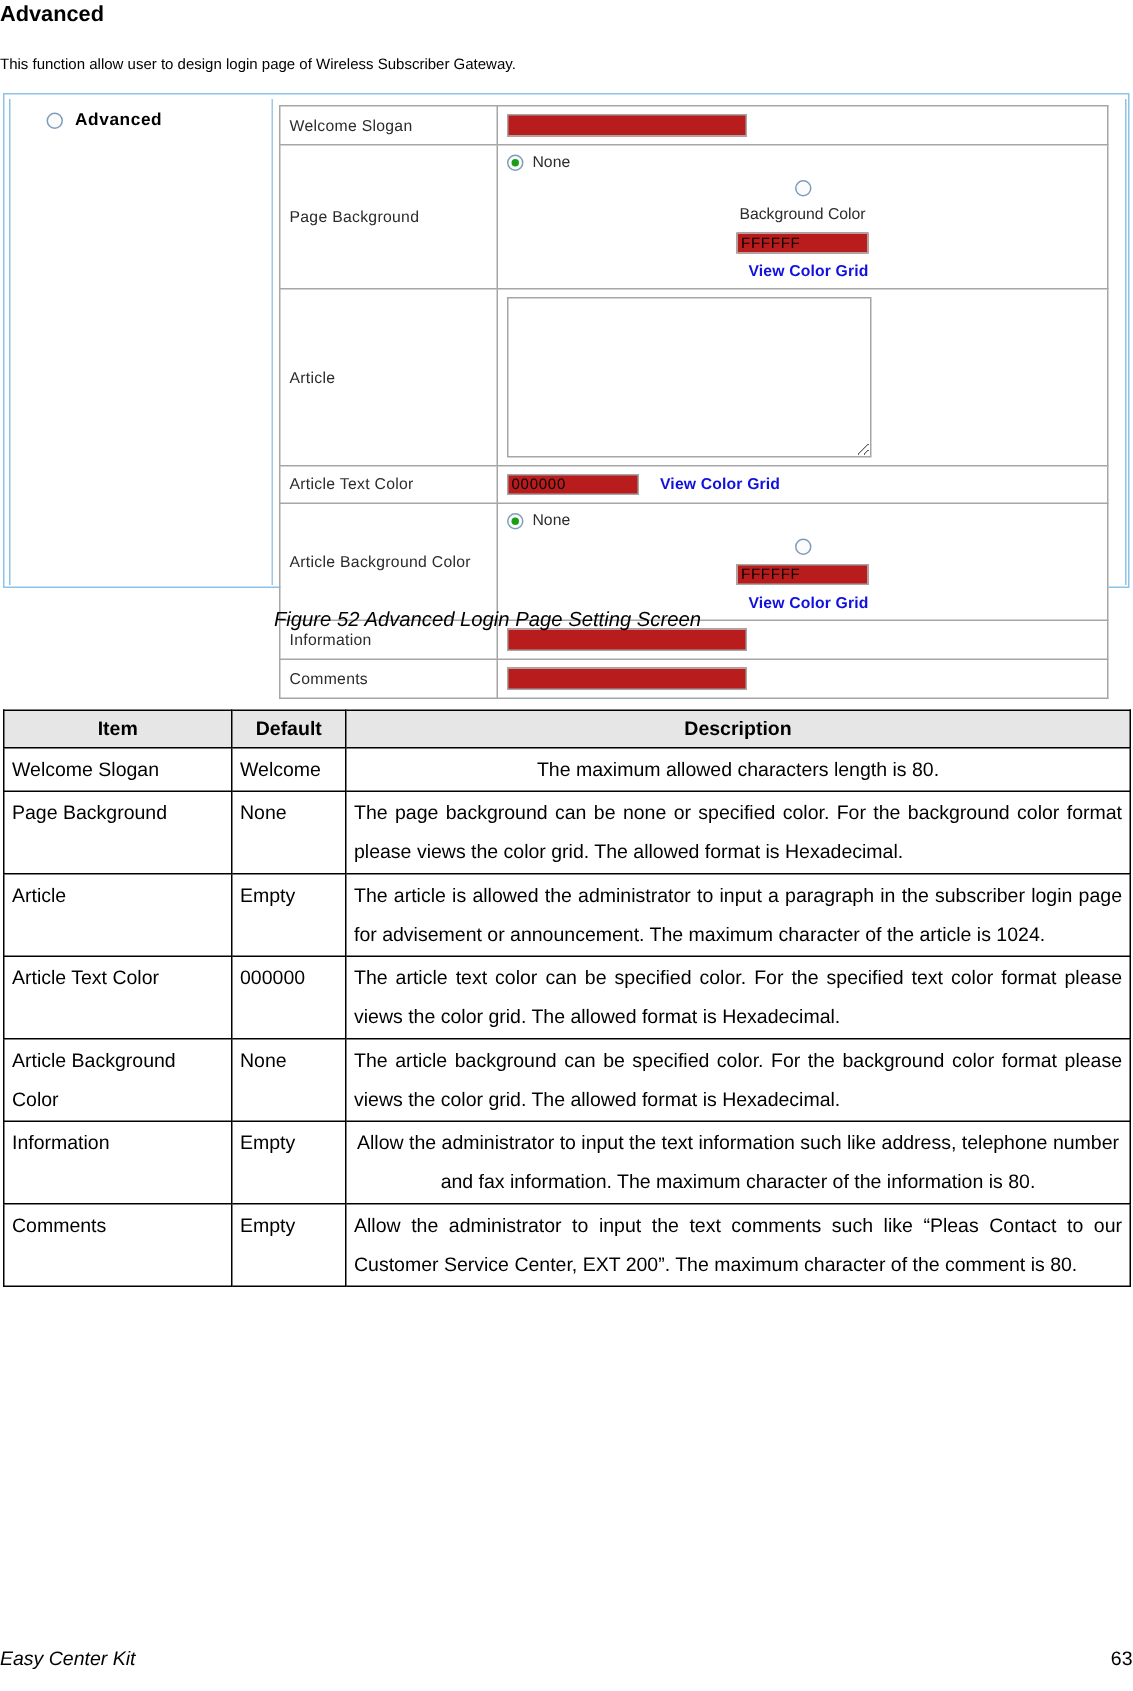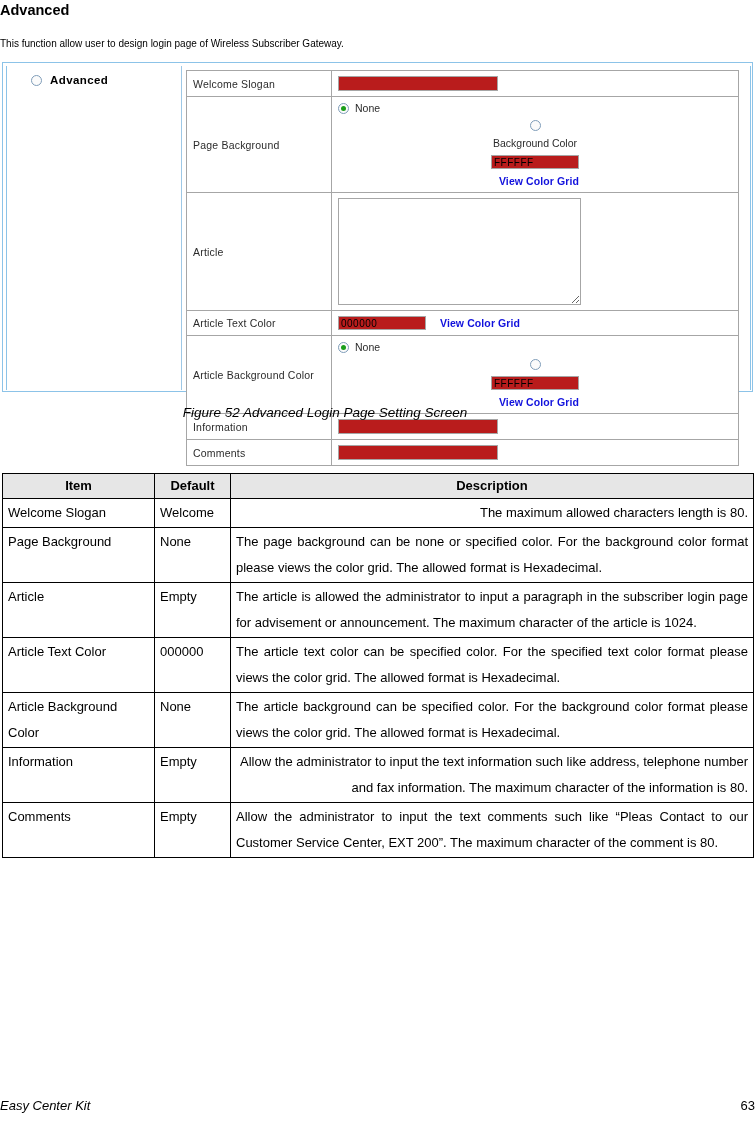--- a/index.html
+++ b/index.html
@@ -128,21 +128,21 @@
   .dtable th {
     background:#e6e6e6;
     font-weight:bold;
     text-align:center;
     line-height:22px;
   }
   .col-item  { width:152px; }
   .col-def   { width:76px; }
   .col-desc  { width:523px; }
   td.desc { text-align:justify; text-justify:inter-word; }
-  td.desc.nojustify { text-align:right; }
+  td.desc.nojustify { text-align:center; }
 
   
   .footer {
     position:absolute; left:0; bottom:14px; width:755px;
     display:flex; justify-content:space-between;
     font-size:13px;
   }
   .footer .fl { font-style:italic; }
   .footer .fr { font-style:normal; }
 </style>

